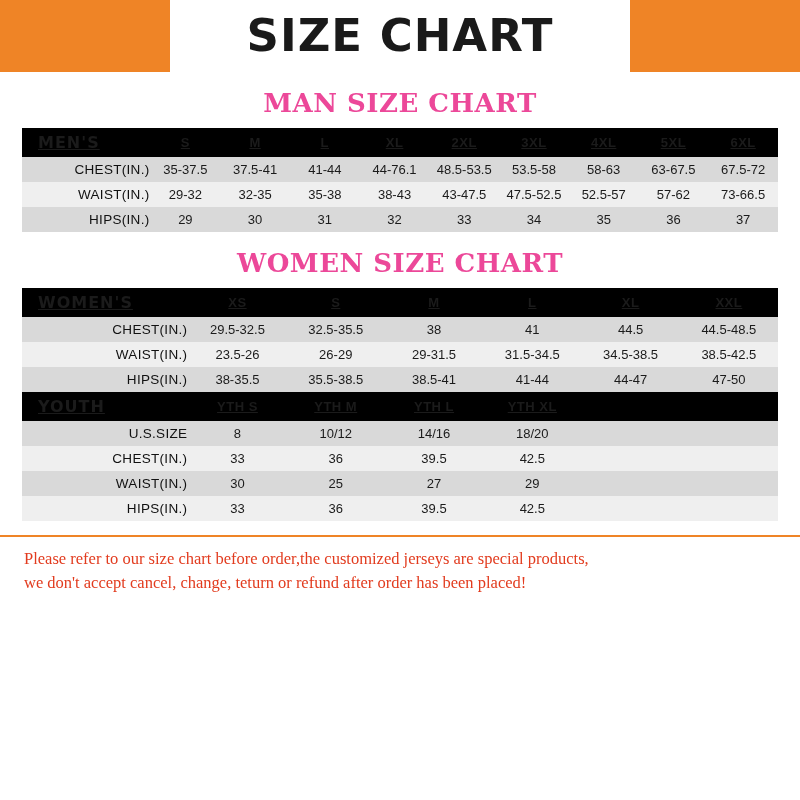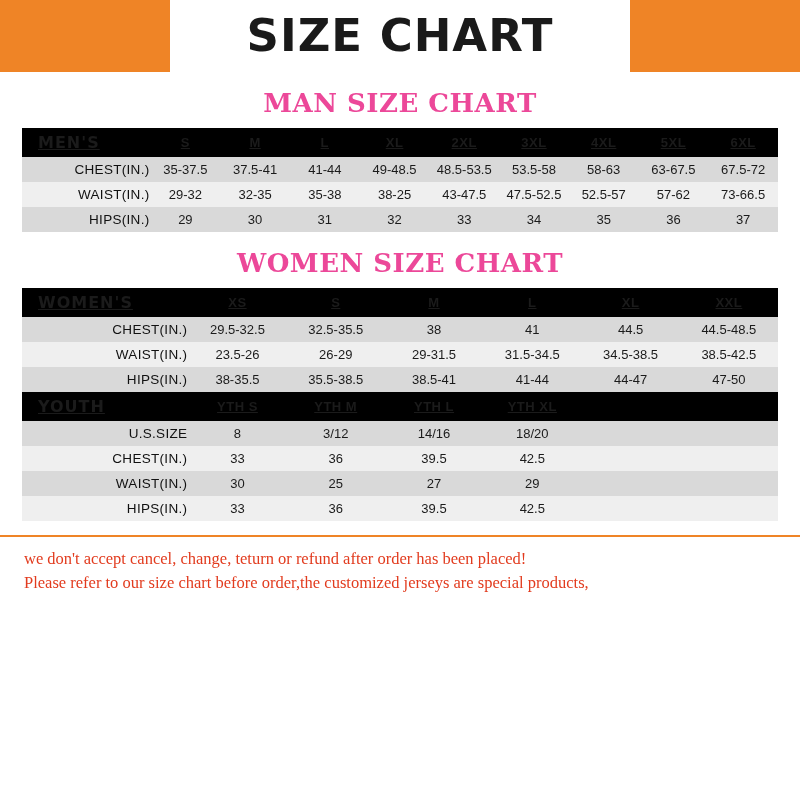--- a/index.html
+++ b/index.html
@@ -136,33 +136,33 @@
           <th>5XL</th>
           <th>6XL</th>
         </tr>
       </thead>
       <tbody>
         <tr class="odd">
           <td class="rowhdr">CHEST(IN.)</td>
           <td>35-37.5</td>
           <td>37.5-41</td>
           <td>41-44</td>
-          <td>49-48.5</td>
+          <td>44-76.1</td>
           <td>48.5-53.5</td>
           <td>53.5-58</td>
           <td>58-63</td>
           <td>63-67.5</td>
           <td>67.5-72</td>
         </tr>
         <tr class="even">
           <td class="rowhdr">WAIST(IN.)</td>
           <td>29-32</td>
           <td>32-35</td>
           <td>35-38</td>
-          <td>38-25</td>
+          <td>38-43</td>
           <td>43-47.5</td>
           <td>47.5-52.5</td>
           <td>52.5-57</td>
           <td>57-62</td>
           <td>73-66.5</td>
         </tr>
         <tr class="odd">
           <td class="rowhdr">HIPS(IN.)</td>
           <td>29</td>
           <td>30</td>
@@ -234,21 +234,21 @@
           <th>YTH L</th>
           <th>YTH XL</th>
           <th></th>
           <th></th>
         </tr>
       </thead>
       <tbody>
         <tr class="odd">
           <td class="rowhdr">U.S.SIZE</td>
           <td>8</td>
-          <td>3/12</td>
+          <td>10/12</td>
           <td>14/16</td>
           <td>18/20</td>
           <td></td>
           <td></td>
         </tr>
         <tr class="even">
           <td class="rowhdr">CHEST(IN.)</td>
           <td>33</td>
           <td>36</td>
           <td>39.5</td>
@@ -272,17 +272,17 @@
           <td>39.5</td>
           <td>42.5</td>
           <td></td>
           <td></td>
         </tr>
       </tbody>
     </table>
   </div>
 
   <div class="note">
+    <div>Please refer to our size chart before order,the customized jerseys are special products,</div>
     <div>we don't accept cancel, change, teturn or refund after order has been placed!</div>
-    <div>Please refer to our size chart before order,the customized jerseys are special products,</div>
   </div>
 
 </div>
 
 </body></html>

